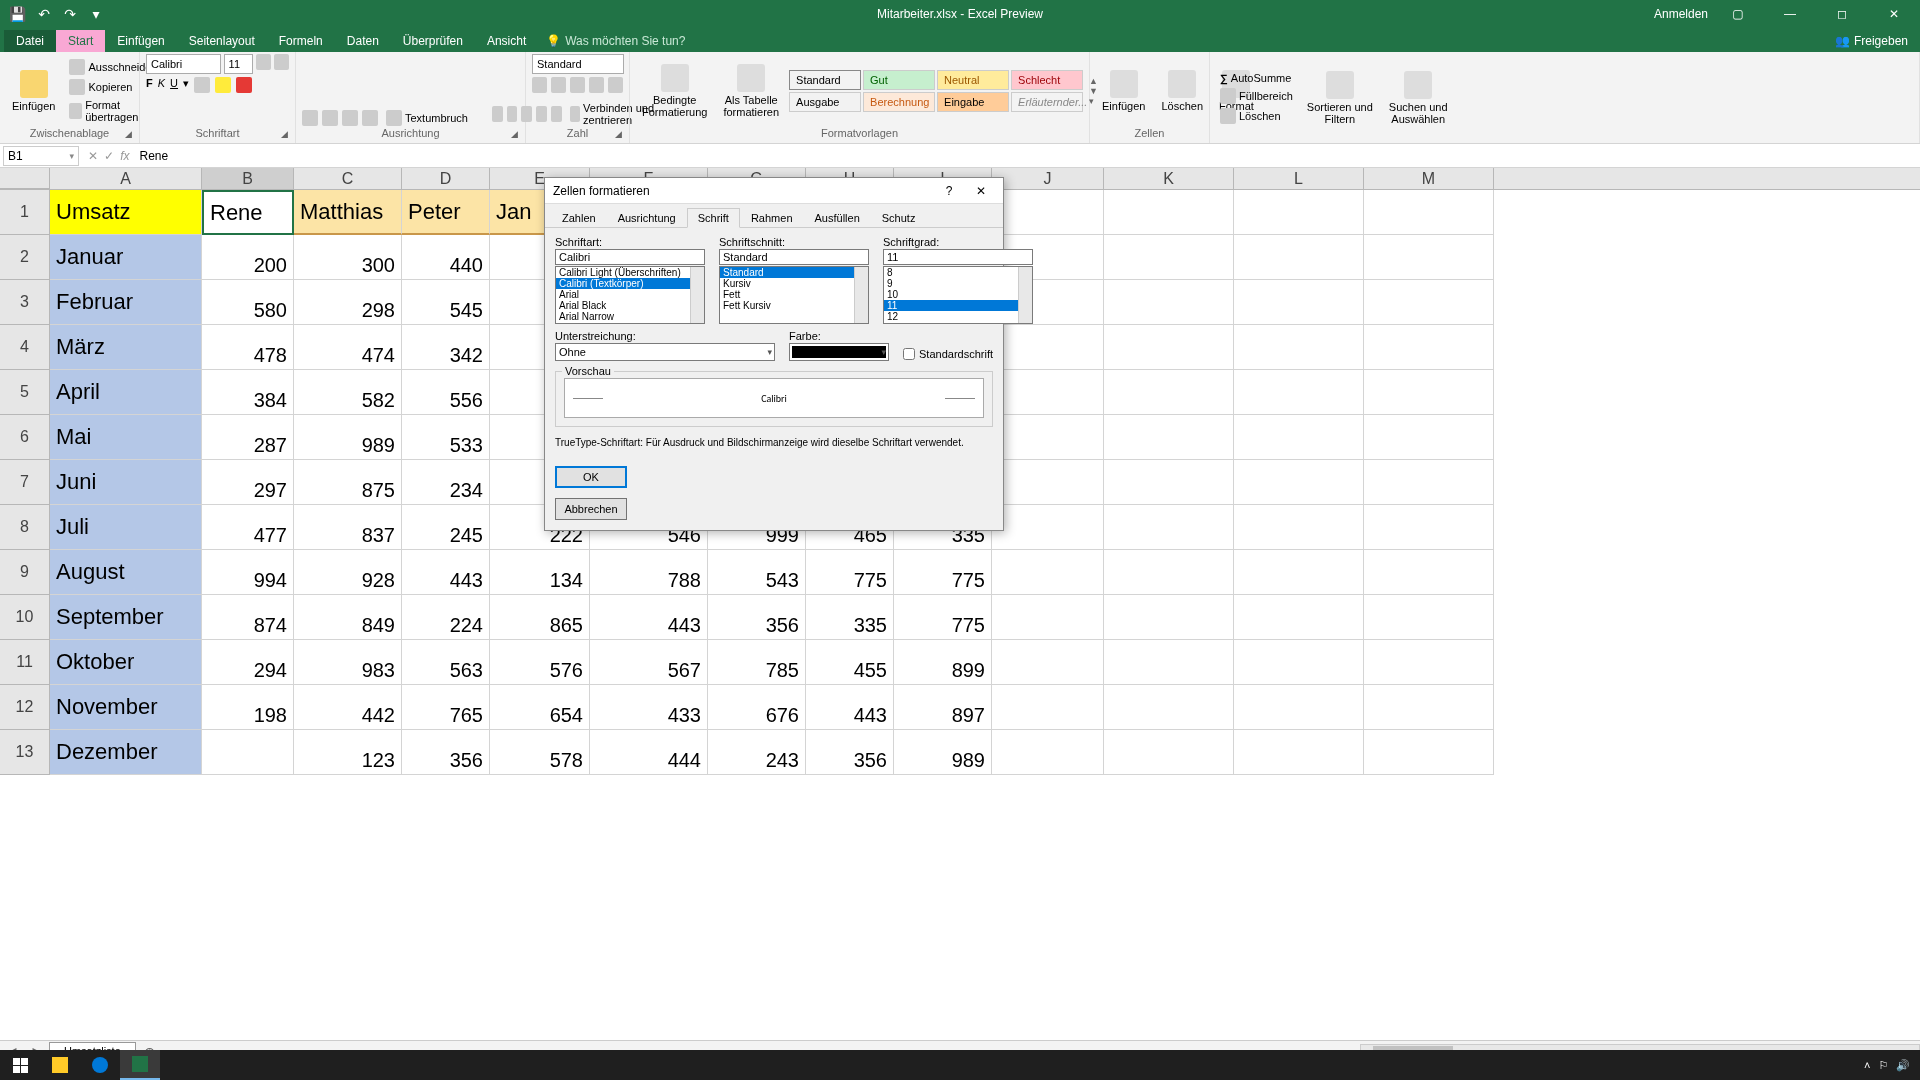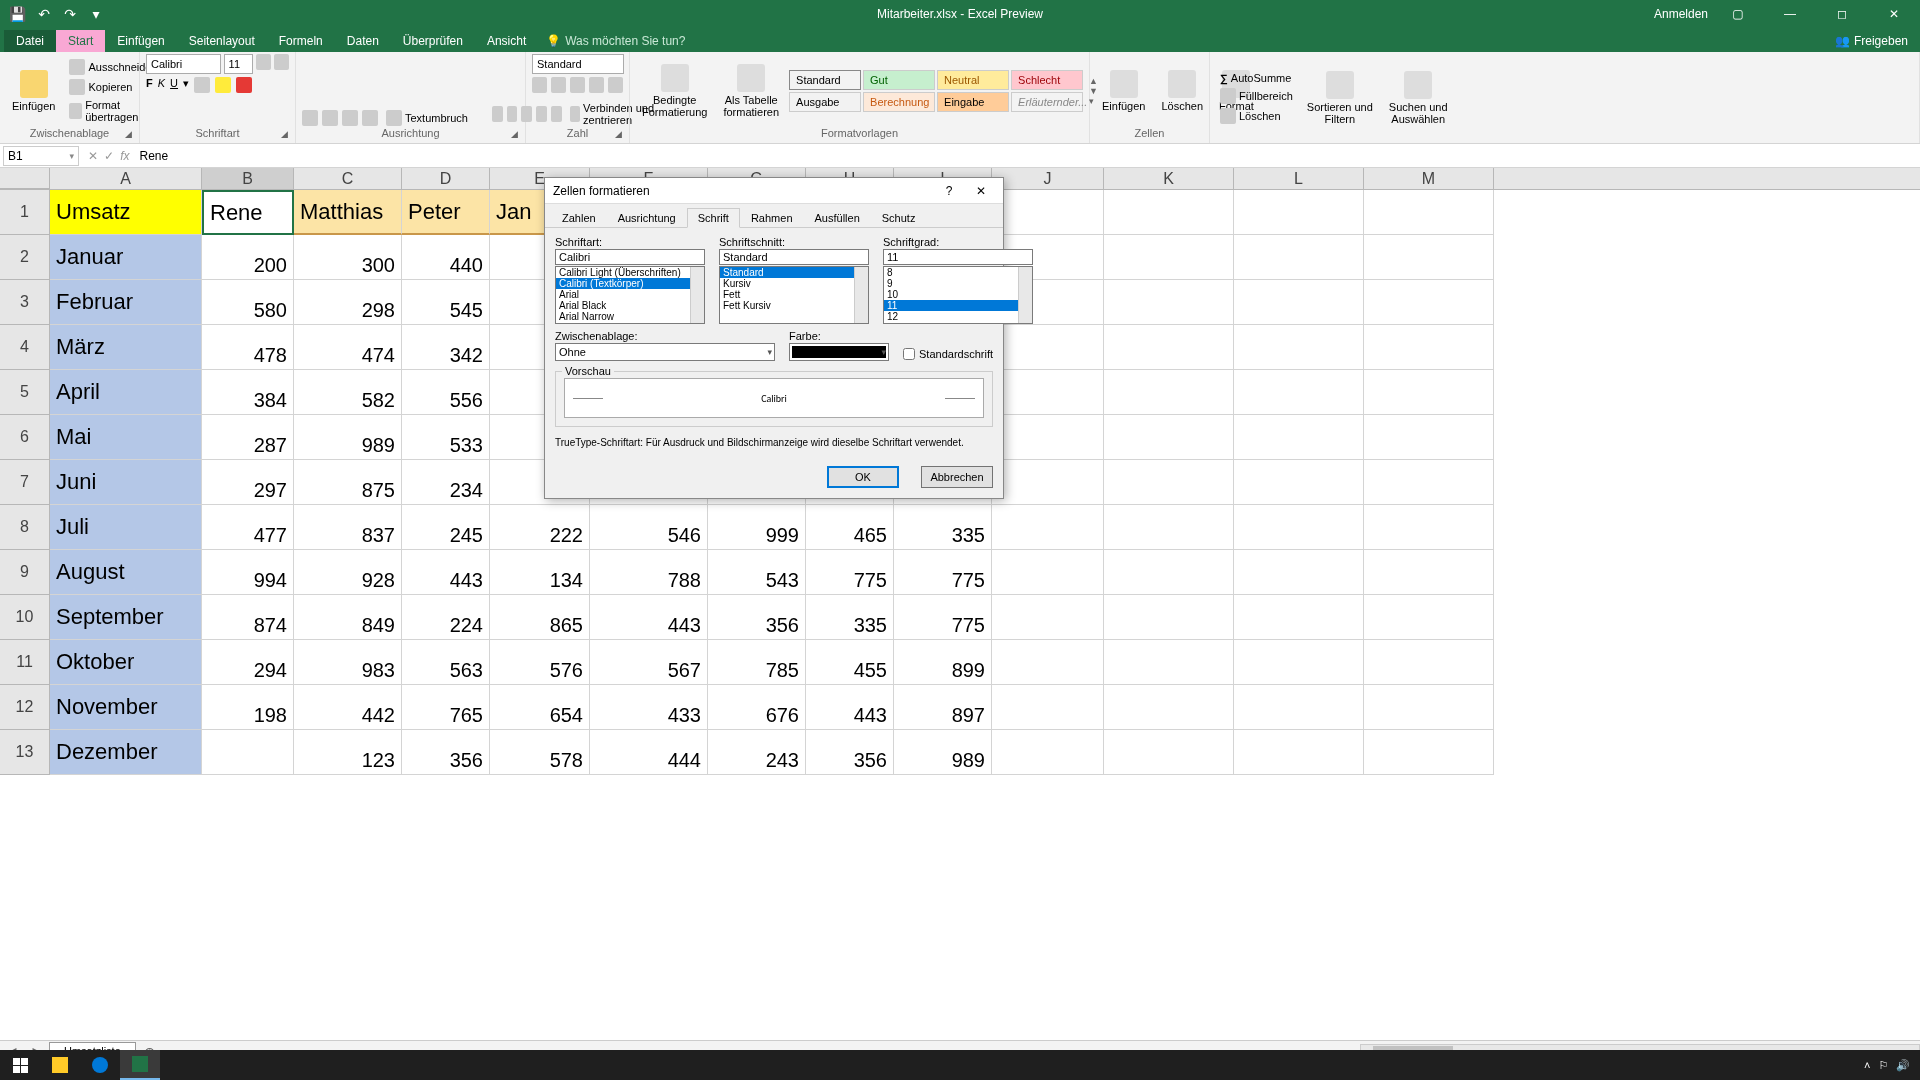--- a/index.html
+++ b/index.html
@@ -103,21 +103,21 @@
 .dialog .color-combo::after { content: '▾'; position: absolute; right: 2px; font-size: 9px; color: #555; }
 .dialog .groupbox { border: 1px solid #ccc; padding: 6px 8px 8px 8px; margin-top: 4px; position: relative; }
 .dialog .groupbox .legend { position: absolute; top: -7px; left: 6px; background: #f0f0f0; padding: 0 3px; font-size: 11px; }
 .dialog .chk { display: flex; align-items: center; gap: 4px; font-size: 11px; margin: 1px 0; }
 .dialog .chk input { width: 12px; height: 12px; }
 .dialog .preview { border: 1px solid #aaa; background: #fff; height: 40px; display: flex; align-items: center; justify-content: center; position: relative; }
 .dialog .preview::before, .dialog .preview::after { content: ''; position: absolute; width: 30px; height: 1px; background: #888; top: 50%; }
 .dialog .preview::before { left: 8px; } .dialog .preview::after { right: 8px; }
 .dialog .preview .ptxt { font-size: 10px; font-family: Calibri, sans-serif; }
 .dialog .hint { font-size: 10px; margin-top: 10px; }
-.dialog .dlg-buttons { display: flex; justify-content: flex-end; gap: 22px; padding: 10px; }
+.dialog .dlg-buttons { display: flex; justify-content: flex-end; gap: 10px; padding: 10px; flex-direction: column; }
 .dialog .dlg-buttons button { width: 72px; height: 22px; font-size: 11px; border: 1px solid #737373; background: #e1e1e1; cursor: pointer; }
 .dialog .dlg-buttons button.primary { border: 1px solid #0078d7; box-shadow: inset 0 0 0 1px #0078d7; }
 
 
 .os-taskbar { position: absolute; bottom: 0; left: 0; right: 0; height: 30px; background: #1f1f1f; display: flex; align-items: center; }
 .os-taskbar .start { width: 40px; height: 30px; display: flex; align-items: center; justify-content: center; color: #fff; }
 .os-taskbar .tbtn { width: 40px; height: 30px; display: flex; align-items: center; justify-content: center; }
 .os-taskbar .tbtn.active { background: #3a3a3a; border-bottom: 2px solid #76b9ed; }
 .os-taskbar .tray { margin-left: auto; color: #fff; font-size: 11px; padding: 0 10px; display: flex; align-items: center; gap: 8px; }
 .tico { width: 16px; height: 16px; display: inline-block; }
@@ -652,21 +652,21 @@
           <div class="item">10</div>
           <div class="item sel">11</div>
           <div class="item">12</div>
           <div class="item">14</div>
           <div class="sb"></div>
         </div>
       </div>
     </div>
     <div class="field-row">
       <div class="field" style="flex:2.2">
-        <label>Zwischenablage:</label>
+        <label>Unterstreichung:</label>
         <div class="combo">Ohne</div>
       </div>
       <div class="field" style="flex:1">
         <label>Farbe:</label>
         <div class="color-combo">
               <div class="swatch"></div>
             </div>
       </div>
       <div class="field" style="flex:0.8;justify-content:flex-end">
         <label class="chk">

